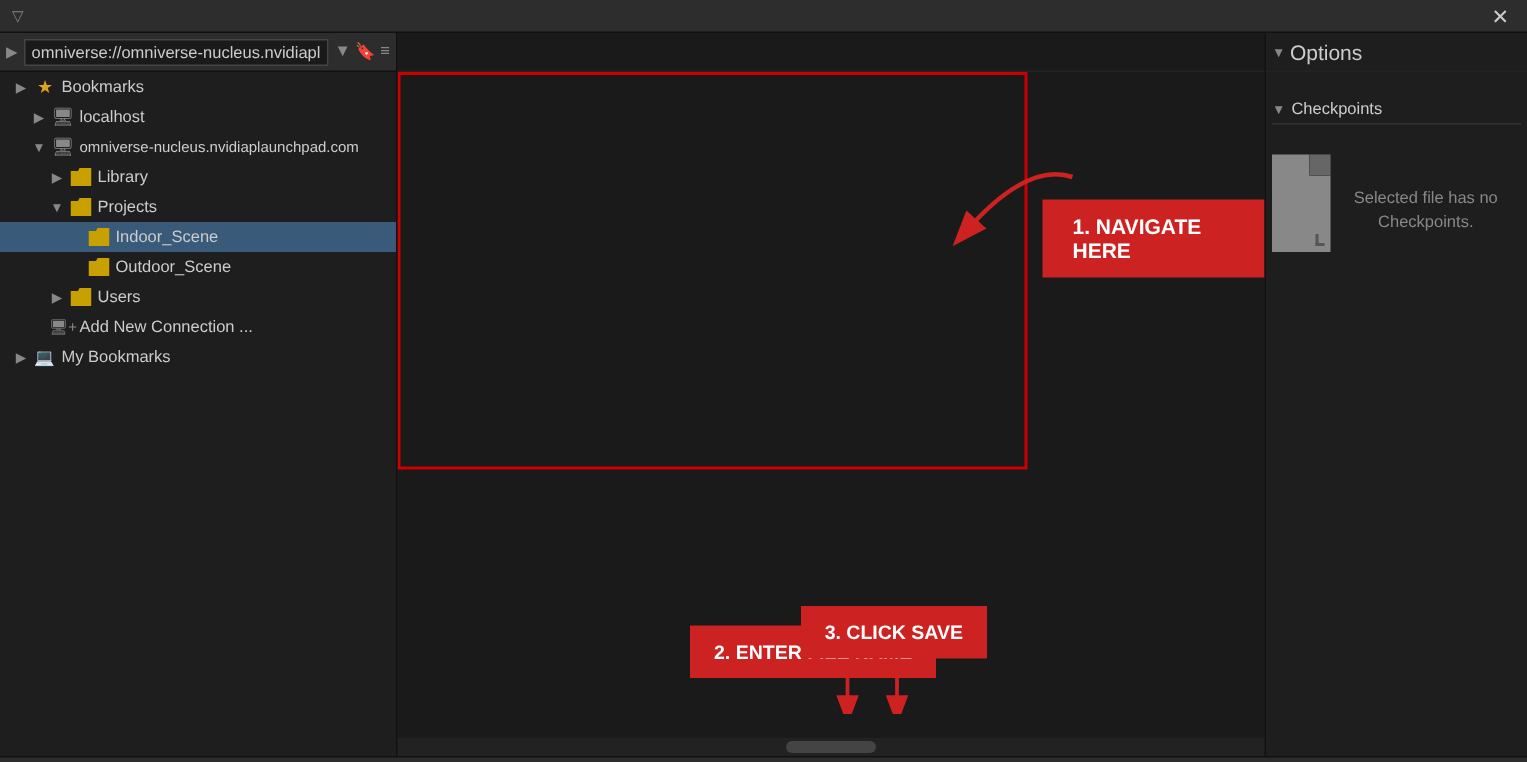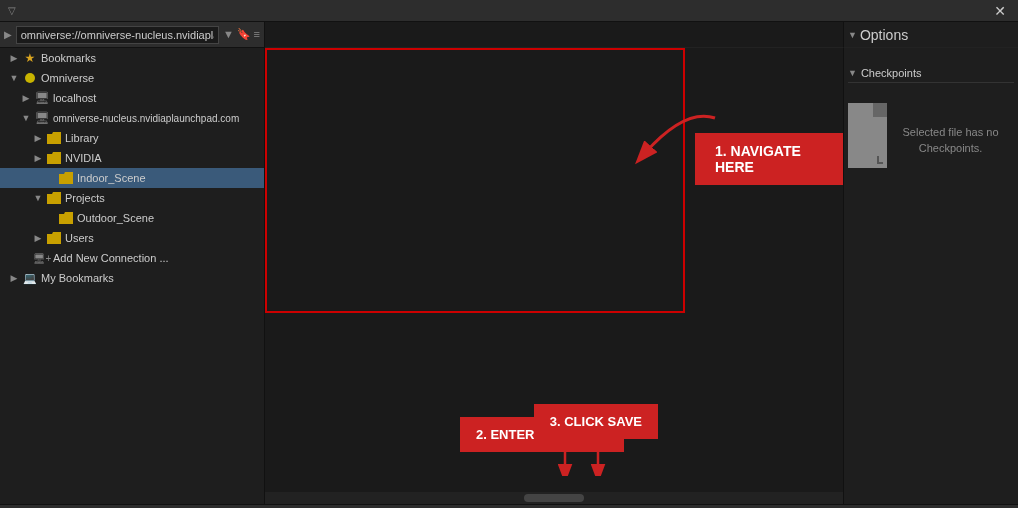--- a/index.html
+++ b/index.html
@@ -305,27 +305,20 @@
   <div class="left-panel">
 
     <div class="tree-item tree-indent-1">
       <span class="expand-btn collapsed"></span>
       <span class="item-icon">
           <span class="bookmark-star">★</span>
         </span>
       <span class="item-label">Bookmarks</span>
     </div>
 
-    <div class="tree-item tree-indent-1">
-      <span class="expand-btn expanded"></span>
-      <span class="item-icon">
-          <span class="omniverse-dot"></span>
-        </span>
-      <span class="item-label">Omniverse</span>
-    </div>
 
     <div class="tree-item tree-indent-2">
       <span class="expand-btn collapsed"></span>
       <span class="item-icon server-color">🖥</span>
       <span class="item-label">localhost</span>
     </div>
 
     <div class="tree-item tree-indent-2">
       <span class="expand-btn expanded"></span>
       <span class="item-icon server-color">🖥</span>
@@ -335,48 +328,39 @@
     <div class="tree-item tree-indent-3">
       <span class="expand-btn collapsed"></span>
       <span class="item-icon">
         <svg class="folder-icon-svg" viewBox="0 0 14 12" fill="#c8a000">
             <path d="M0,2 L5,2 L6,0 L14,0 L14,12 L0,12 Z"></path>
           </svg>
       </span>
       <span class="item-label">Library</span>
     </div>
 
+
     <div class="tree-item tree-indent-3">
-      <span class="expand-btn collapsed"></span>
+      <span class="expand-btn expanded"></span>
       <span class="item-icon">
         <svg class="folder-icon-svg" viewBox="0 0 14 12" fill="#c8a000">
             <path d="M0,2 L5,2 L6,0 L14,0 L14,12 L0,12 Z"></path>
           </svg>
       </span>
-      <span class="item-label">NVIDIA</span>
+      <span class="item-label">Projects</span>
     </div>
 
     <div class="tree-item tree-indent-4 selected">
       <span class="expand-btn empty"></span>
       <span class="item-icon">
         <svg class="folder-icon-svg" viewBox="0 0 14 12" fill="#c8a000">
             <path d="M0,2 L5,2 L6,0 L14,0 L14,12 L0,12 Z"></path>
           </svg>
       </span>
       <span class="item-label">Indoor_Scene</span>
-    </div>
-
-    <div class="tree-item tree-indent-3">
-      <span class="expand-btn expanded"></span>
-      <span class="item-icon">
-        <svg class="folder-icon-svg" viewBox="0 0 14 12" fill="#c8a000">
-            <path d="M0,2 L5,2 L6,0 L14,0 L14,12 L0,12 Z"></path>
-          </svg>
-      </span>
-      <span class="item-label">Projects</span>
     </div>
 
     <div class="tree-item tree-indent-4">
       <span class="expand-btn empty"></span>
       <span class="item-icon">
         <svg class="folder-icon-svg" viewBox="0 0 14 12" fill="#c8a000">
             <path d="M0,2 L5,2 L6,0 L14,0 L14,12 L0,12 Z"></path>
           </svg>
       </span>
       <span class="item-label">Outdoor_Scene</span>

